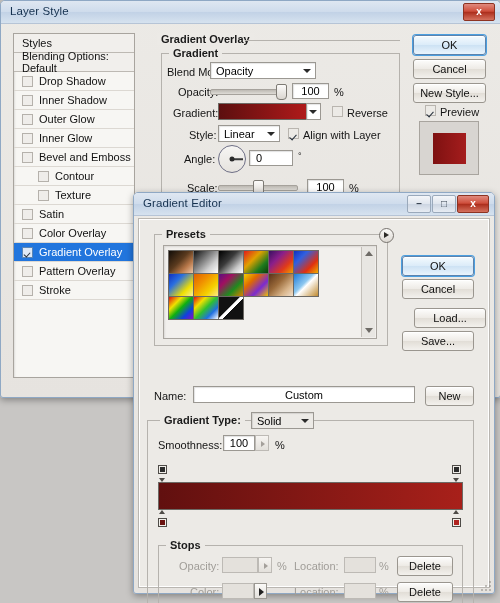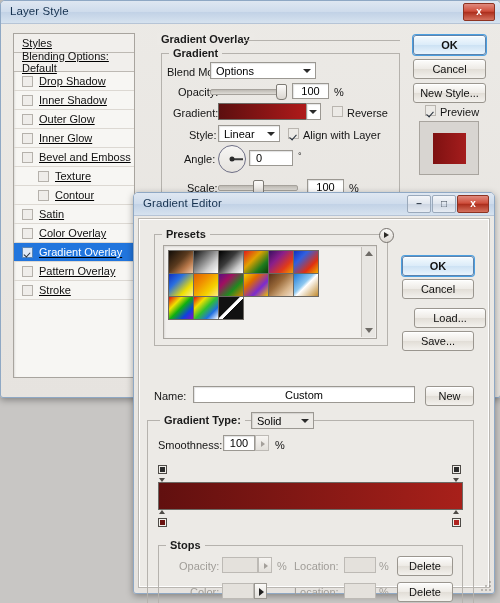--- a/index.html
+++ b/index.html
@@ -61,21 +61,20 @@
   .btn{
     position:absolute;height:18px;border:1px solid #9a968f;border-radius:3px;
     background:linear-gradient(180deg,#fdfdfc 0%,#eeebe6 48%,#e2ded7 52%,#f3f1ed 100%);
     font-size:11px;color:#111;display:flex;align-items:center;justify-content:center;
     box-shadow:inset 0 1px 0 #fff;
   }
   .btn.primary{
     border:1px solid #5d83ad;
     box-shadow:0 0 0 1px #4b9fe0, inset 0 1px 0 #fff;
     background:linear-gradient(180deg,#f4fafe 0%,#dcecf9 48%,#cde2f4 52%,#eaf4fc 100%);
-    font-weight:bold;
   }
   
   .field{
     position:absolute;height:16px;background:#fff;border:1px solid #9b9892;
     box-shadow:inset 1px 1px 1px rgba(0,0,0,.12);
     font-size:11px;display:flex;align-items:center;padding:0 4px;box-sizing:border-box;
   }
   .field.num{justify-content:center;padding:0;}
   .field.disabled{background:#e4e1dc;border-color:#bdbab5;color:#9d9a95;box-shadow:none;}
   
@@ -102,21 +101,21 @@
     border:solid #26303c;border-width:0 1.6px 1.6px 0;transform:rotate(42deg);
   }
   .cb.light{background:#eceae6;border-color:#b9b5af;}
   
   .sl-track{position:absolute;height:4px;top:6px;
     background:linear-gradient(180deg,#bdb9b3,#dedbd6);border:1px solid #a6a29c;border-radius:2px;}
   .sl-thumb{position:absolute;width:9px;height:14px;top:1px;border-radius:2px 2px 4px 4px;
     background:linear-gradient(180deg,#fcfbfa,#dad6d0);border:1px solid #7d7a74;}
   
   .slist{position:absolute;background:#f7f6f3;border:1px solid #a8a49e;
-    box-shadow:inset 1px 1px 2px rgba(0,0,0,.10);text-decoration:underline;}
+    box-shadow:inset 1px 1px 2px rgba(0,0,0,.10);}
   .srow{position:relative;height:18px;display:flex;align-items:center;
     border-bottom:1px solid #dcd8d2;padding-left:8px;font-size:11px;color:#111;}
   .srow .cbx{width:11px;height:11px;border:1px solid #b5b1ab;background:#efedea;
     margin-right:6px;flex:none;position:relative;box-sizing:border-box;}
   .srow .cbx.on::after{content:"";position:absolute;left:2px;top:3px;width:3px;height:5px;
     border:solid #26303c;border-width:0 1.5px 1.5px 0;transform:rotate(42deg);}
   .srow.sel{background:#2175dd;color:#fff;}
   .srow.sel .cbx{background:#dfe9f6;border-color:#5a85b5;}
   .srow.hdr{font-weight:normal;background:#f1efec;border-bottom:1px solid #bdb9b3;}
   .srow.indent{padding-left:24px;}
@@ -207,25 +206,25 @@
           <div class="srow">
             <span class="cbx"></span>
             <span>Inner Glow</span>
           </div>
           <div class="srow">
             <span class="cbx"></span>
             <span>Bevel and Emboss</span>
           </div>
           <div class="srow indent">
             <span class="cbx"></span>
+            <span>Contour</span>
+          </div>
+          <div class="srow indent">
+            <span class="cbx"></span>
             <span>Texture</span>
-          </div>
-          <div class="srow indent">
-            <span class="cbx"></span>
-            <span>Contour</span>
           </div>
           <div class="srow">
             <span class="cbx"></span>
             <span>Satin</span>
           </div>
           <div class="srow">
             <span class="cbx"></span>
             <span>Color Overlay</span>
           </div>
           <div class="srow sel">
@@ -246,21 +245,21 @@
     <div class="group" style="left:156px;top:16px;width:243px;height:165px;border:none;">
       <span class="glabel" style="top:-6px;left:0;">Gradient Overlay</span>
       <div style="position:absolute;left:88px;top:1px;right:0;height:1px;background:#b5b2ad;"></div>
     </div>
 
     <div class="group" style="left:160px;top:30px;width:237px;height:148px;">
       <span class="glabel">Gradient</span>
 
       <span class="lab" style="left:5px;top:12px;">Blend Mode:</span>
       <div class="combo" style="left:48px;top:8px;width:106px;">
-        <span>Options</span>
+        <span>Opacity</span>
         <span class="arr"></span>
       </div>
 
       <span class="lab" style="left:16px;top:32px;">Opacity:</span>
       <div style="position:absolute;left:48px;top:29px;width:78px;height:16px;">
         <div class="sl-track" style="left:0;width:74px;"></div>
         <div class="sl-thumb" style="left:66px;"></div>
       </div>
       <div class="field num" style="left:130px;top:29px;width:37px;">
         <span>100</span>

